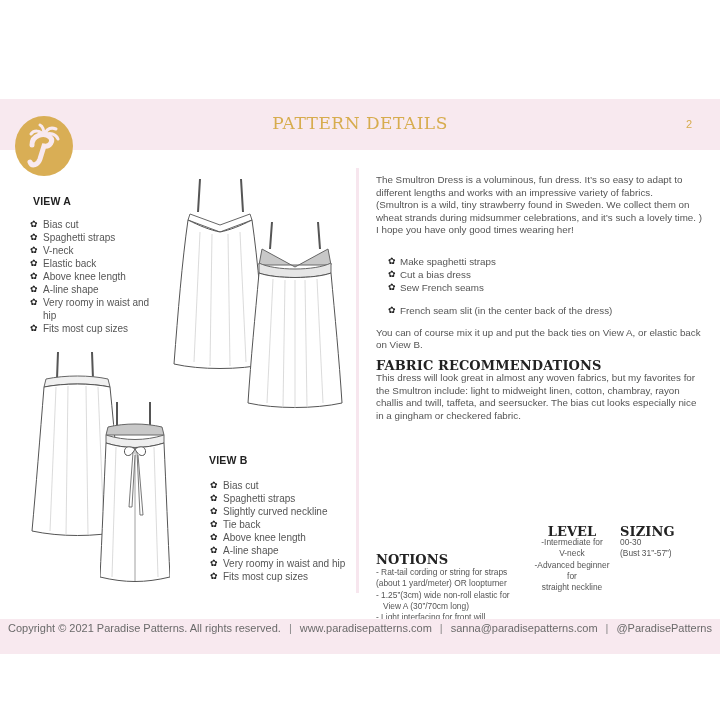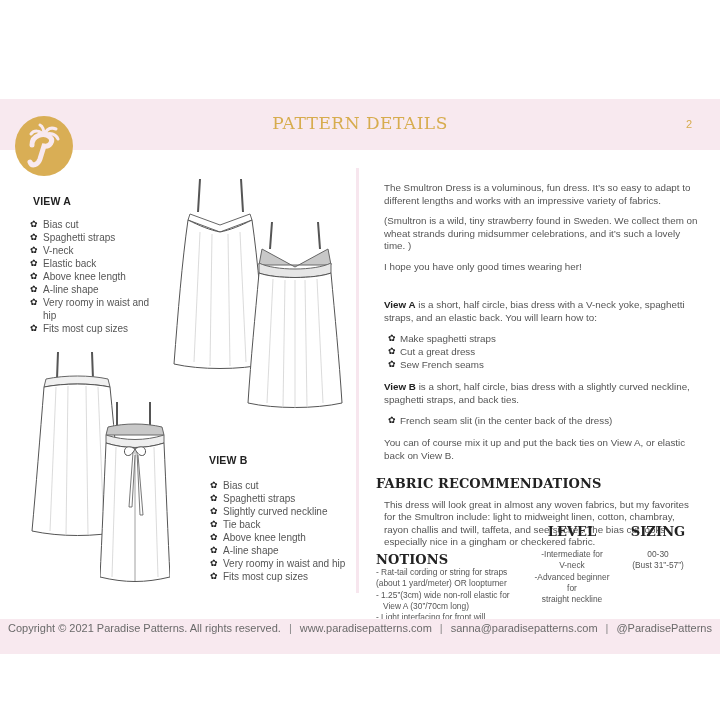--- a/index.html
+++ b/index.html
@@ -42,45 +42,45 @@
     .flower {
       position: absolute; left: 0; top: 0; font-size: 9px; color: #222; line-height: 13px;
     }
 
     .dress { position: absolute; }
 
     .right-col {
       position: absolute; left: 376px; top: 157px; width: 330px;
       font-size: 9.8px; line-height: 12.5px; color: #555;
     }
-    .right-col p { margin: 8px; }
+    .right-col p { margin: 0; }
     .right-col b { color: #222; }
     .right-list { margin: 8px 0 10px 0; padding: 0 0 0 12px; list-style: none; }
     .right-list li { position: relative; padding-left: 12px; line-height: 13px; }
     .gap { height: 10px; }
     .section-h {
       font-family: "DejaVu Serif", serif; font-weight: bold; font-size: 13px; color: #222;
       letter-spacing: 0.1px;
     }
 
     .notions {
       position: absolute; left: 376px; top: 509px; width: 160px;
       font-size: 8.4px; line-height: 11.2px; color: #555;
     }
     .notions .section-h { margin-bottom: 2px; margin-top: 28px; }
     .notions .indent { padding-left: 7px; }
     .level {
       position: absolute; left: 530px; top: 509px; width: 84px; text-align: center;
       font-size: 8.4px; line-height: 11.2px; color: #555;
     }
     .sizing {
-      position: absolute; left: 620px; top: 509px; width: 76px; text-align: center;
+      position: absolute; left: 620px; top: 509px; width: 76px; 
       font-size: 8.4px; line-height: 11.2px; color: #555;
     }
-    .level .section-h, .sizing .section-h { margin-bottom: 12px; }
+    .level .section-h, .sizing .section-h { margin-bottom: 0; }
 
     .footer-band {
       position: absolute; left: 0; top: 602px; width: 720px; height: 35px; background: #f8e9ef;
     }
     .footer {
       position: absolute; left: 0; top: 605px; width: 720px; text-align: center;
       font-size: 11px; color: #6a6a6a; white-space: nowrap;
     }
     .footer .sep { color: #888; margin: 0 8px; }
   </style>
@@ -157,27 +157,25 @@
     <li><span class="flower">✿</span><span>Fits most cup sizes</span></li>
   </ul>
 
   <div class="divider"></div>
 
   <div class="right-col">
     <p>The Smultron Dress is a voluminous, fun dress. It’s so easy to adapt to different lengths and works with an impressive variety of fabrics.</p>
     <p>(Smultron is a wild, tiny strawberry found in Sweden. We collect them on wheat strands during midsummer celebrations, and it’s such a lovely time. )</p>
     <p>I hope you have only good times wearing her!</p>
     <div class="gap"></div>
-    <p><b>View A</b><span> is a short, half circle, bias dress with a V-neck yoke, spaghetti straps, and an elastic back. You will learn how to:</span></p>
     <ul class="right-list">
       <li><span class="flower">✿</span><span>Make spaghetti straps</span></li>
-      <li><span class="flower">✿</span><span>Cut a great dress</span></li>
+      <li><span class="flower">✿</span><span>Cut a bias dress</span></li>
       <li><span class="flower">✿</span><span>Sew French seams</span></li>
     </ul>
-    <p><b>View B</b><span> is a short, half circle, bias dress with a slightly curved neckline, spaghetti straps, and back ties.</span></p>
     <ul class="right-list">
       <li><span class="flower">✿</span><span>French seam slit (in the center back of the dress)</span></li>
     </ul>
     <p>You can of course mix it up and put the back ties on View A, or elastic back on View B.</p>
     <div style="height:8px"></div>
     <div class="section-h">FABRIC RECOMMENDATIONS</div>
     <p>This dress will look great in almost any woven fabrics, but my favorites for the Smultron include: light to midweight linen, cotton, chambray, rayon challis and twill, taffeta, and seersucker. The bias cut looks especially nice in a gingham or checkered fabric.</p>
   </div>
 
   <div class="notions">

